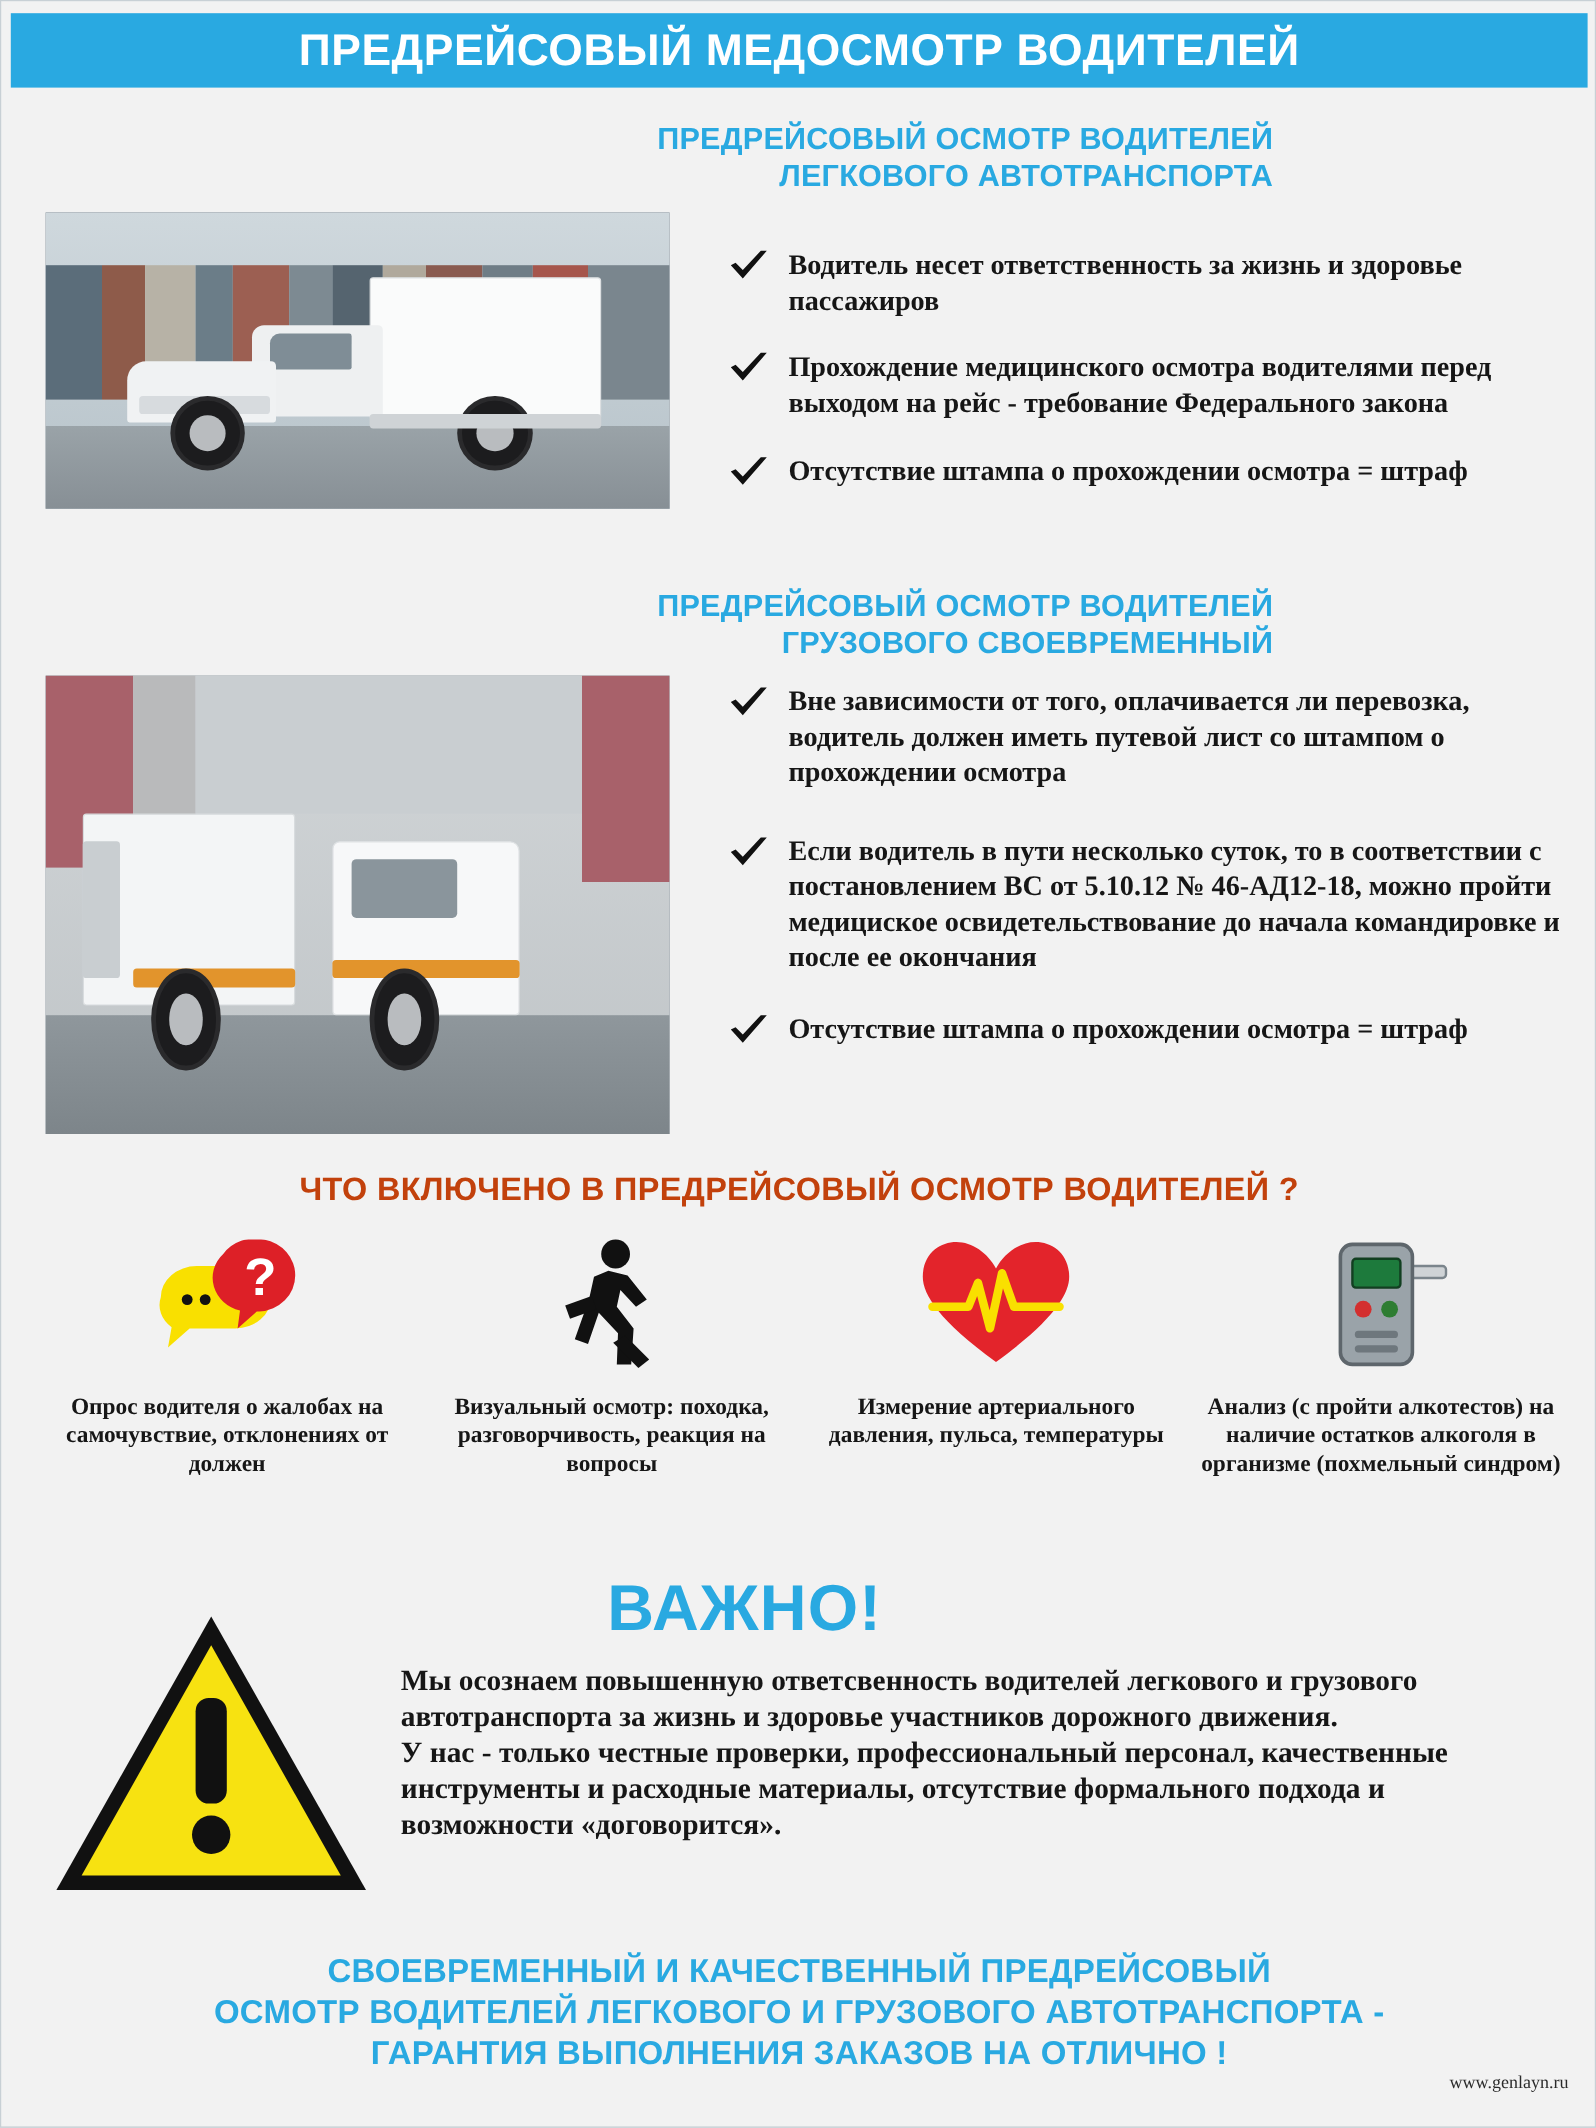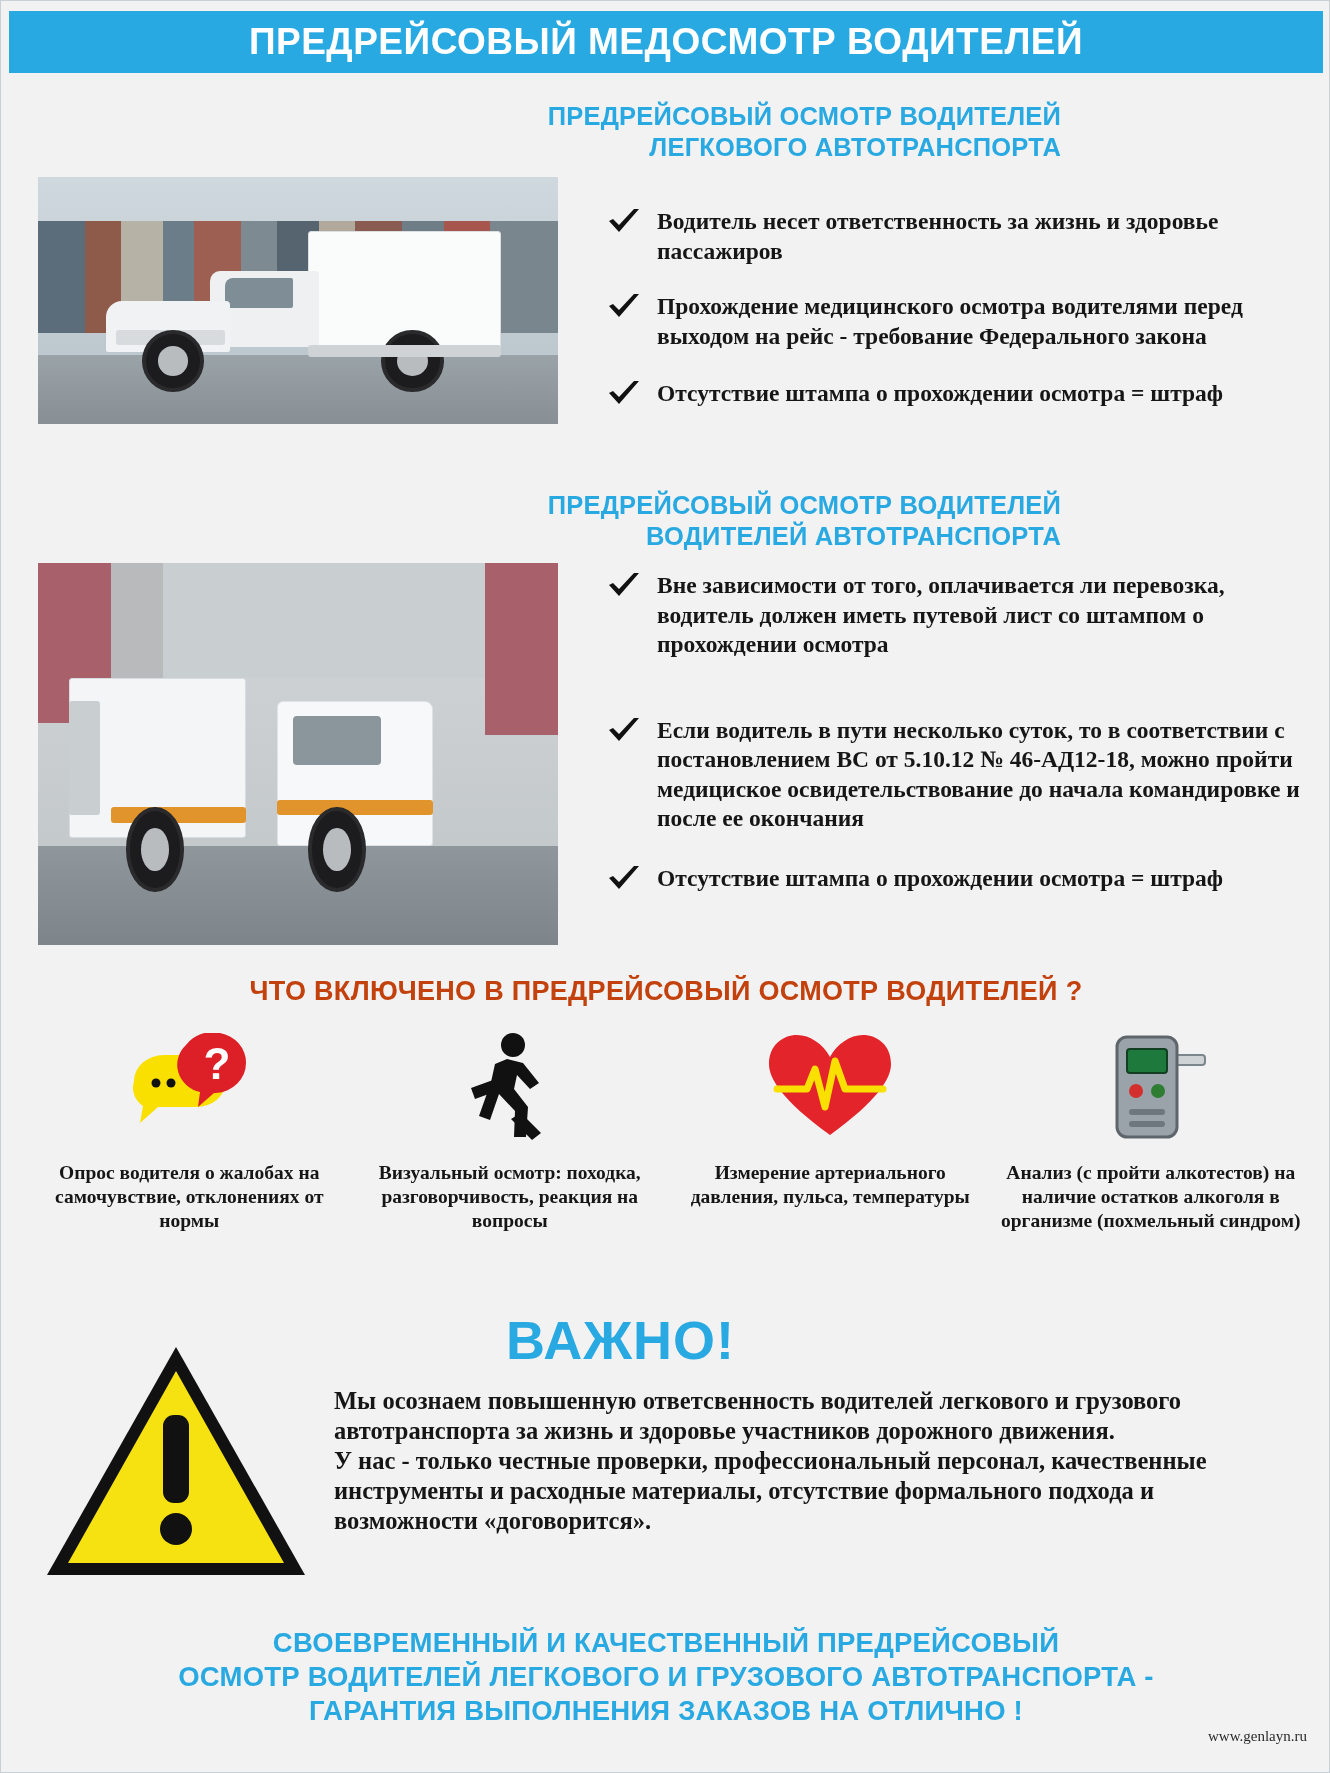--- a/index.html
+++ b/index.html
@@ -247,21 +247,21 @@
         <svg viewBox="0 0 34 28" width="34" height="28">
             <path d="M2 13 L12 24 L32 1 L27 1 L12 17 L6 11 Z" fill="#111"></path>
           </svg>
       </span>
       <span>Отсутствие штампа о прохождении осмотра = штраф</span>
     </div>
   </div>
 
   <div class="sec-head" id="sec2-head">
       <div>ПРЕДРЕЙСОВЫЙ ОСМОТР ВОДИТЕЛЕЙ</div>
-      <div>ВОДИТЕЛЕЙ АВТОТРАНСПОРТА</div>
+      <div>ГРУЗОВОГО СВОЕВРЕМЕННЫЙ</div>
     </div>
 
   <div class="photo" id="photo-truck">
     <div class="wall"></div>
     <div class="wall-brick" style="left:0;top:0;width:14%;height:42%;background:#a8616a;"></div>
     <div class="wall-brick" style="left:14%;top:0;width:10%;height:36%;background:#b9babb;"></div>
     <div class="wall-brick" style="left:86%;top:0;width:14%;height:45%;background:#a8616a;"></div>
     <div class="wall-brick" style="left:24%;top:0;width:62%;height:30%;background:#c9ced1;"></div>
     <div class="tground"></div>
 
@@ -278,21 +278,21 @@
 
   <div class="bullets" id="bullets2">
     <div class="bullet">
       <span class="check">
         <svg viewBox="0 0 34 28" width="34" height="28">
             <path d="M2 13 L12 24 L32 1 L27 1 L12 17 L6 11 Z" fill="#111"></path>
           </svg>
       </span>
       <span>Вне зависимости от того, оплачивается ли перевозка, водитель должен иметь путевой лист со штампом о прохождении осмотра</span>
     </div>
-    <div class="bullet" style="margin-top:56px;">
+    <div class="bullet" style="margin-top:36px;">
       <span class="check">
         <svg viewBox="0 0 34 28" width="34" height="28">
             <path d="M2 13 L12 24 L32 1 L27 1 L12 17 L6 11 Z" fill="#111"></path>
           </svg>
       </span>
       <span>Если водитель в пути несколько суток, то в соответствии с постановлением ВС от 5.10.12 № 46-АД12-18, можно пройти медициское освидетельствование до начала командировке и после ее окончания</span>
     </div>
     <div class="bullet" style="margin-top:30px;">
       <span class="check">
         <svg viewBox="0 0 34 28" width="34" height="28">
@@ -310,21 +310,21 @@
     <div class="icon-cell">
       <div class="icon-art">
         <svg viewBox="0 0 150 110" width="150" height="110">
           <path d="M20 48 a30 26 0 0 1 30 -26 h32 a30 26 0 0 1 30 26 a30 26 0 0 1 -30 26 h-38 l-18 16 l3 -17 a28 24 0 0 1 -9 -25 z" fill="#f9e000"></path>
           <circle cx="42" cy="50" r="4.5" fill="#111"></circle>
           <circle cx="57" cy="50" r="4.5" fill="#111"></circle>
           <path d="M72 12 a32 30 0 0 1 34 -12 a32 30 0 0 1 26 30 a32 30 0 0 1 -30 30 h-2 l-16 14 l2 -15 a30 28 0 0 1 -14 -47 z" fill="#dd2027"></path>
           <text x="103" y="46" font-family="Liberation Sans, sans-serif" font-size="44" font-weight="bold" fill="#ffffff" text-anchor="middle">?</text>
         </svg>
       </div>
-      <div class="icon-cap">Опрос водителя о жалобах на самочувствие, отклонениях от нормы</div>
+      <div class="icon-cap">Опрос водителя о жалобах на самочувствие, отклонениях от должен</div>
     </div>
 
     <div class="icon-cell">
       <div class="icon-art">
         <svg viewBox="0 0 110 112" width="110" height="112">
           <circle cx="58" cy="14" r="12" fill="#111"></circle>
           <path d="M52 28 l16 4 l16 20 l-9 6 l-13 -14 l-3 14 l14 18 l-2 30 l-12 0 l1 -26 l-16 -17 l-9 26 l-11 -4 l12 -34 l4 -18 z" fill="#111"></path>
           <path d="M66 82 l20 20 l-9 7 l-21 -21 z" fill="#111"></path>
           <path d="M42 60 l-22 8 l-4 -11 l22 -8 z" fill="#111"></path>
         </svg>

